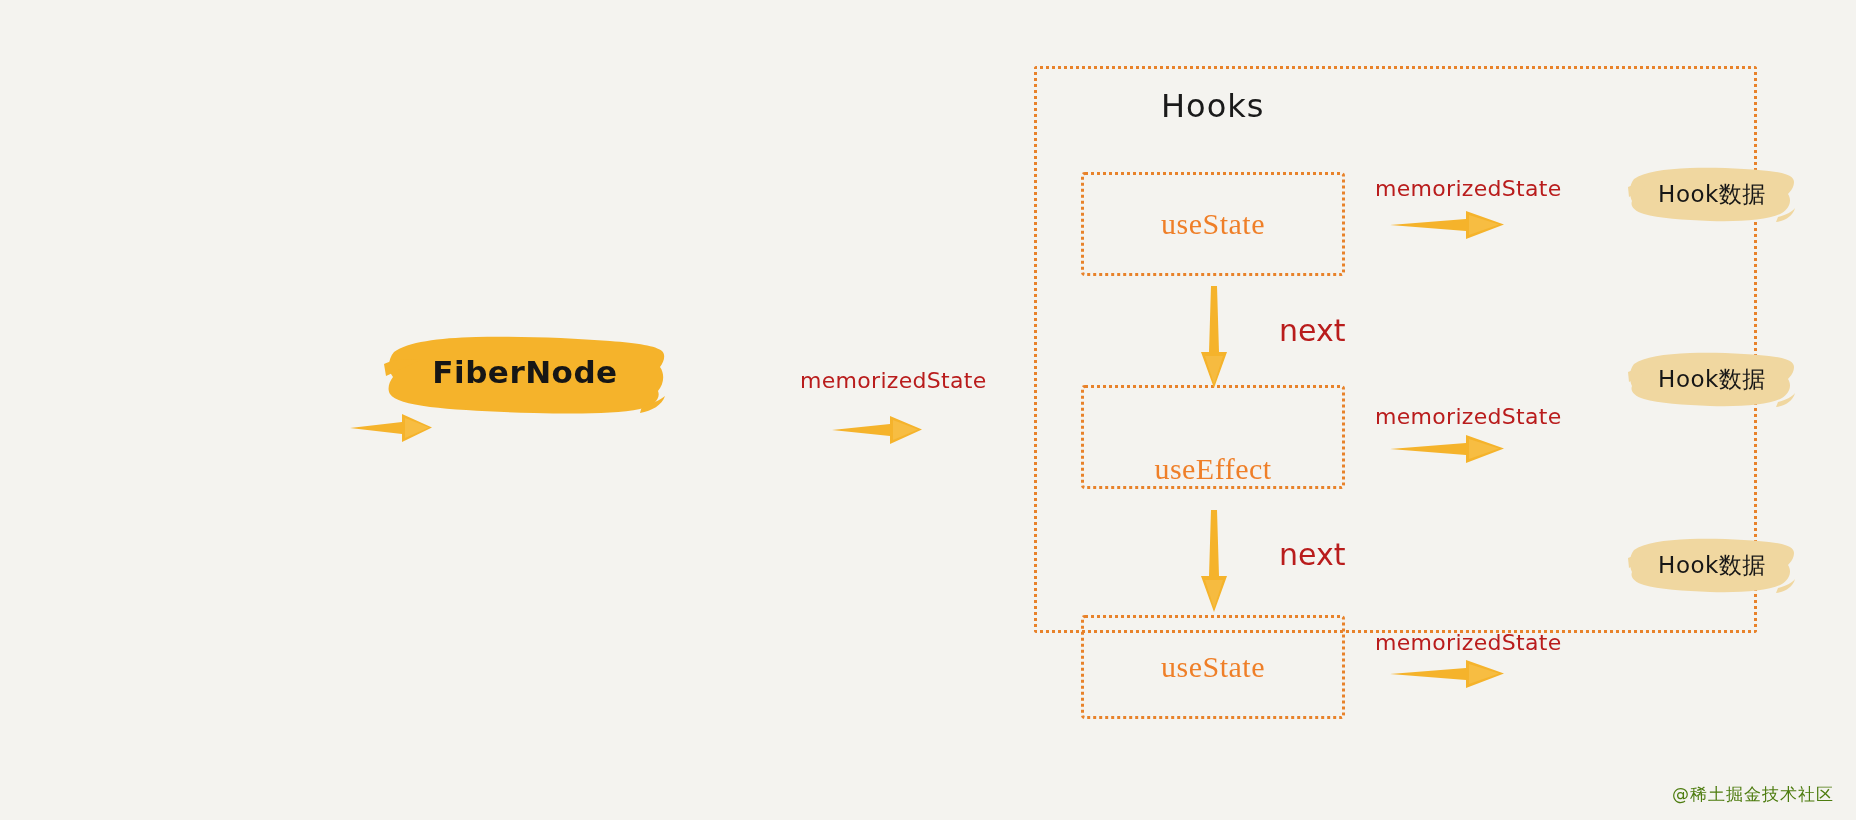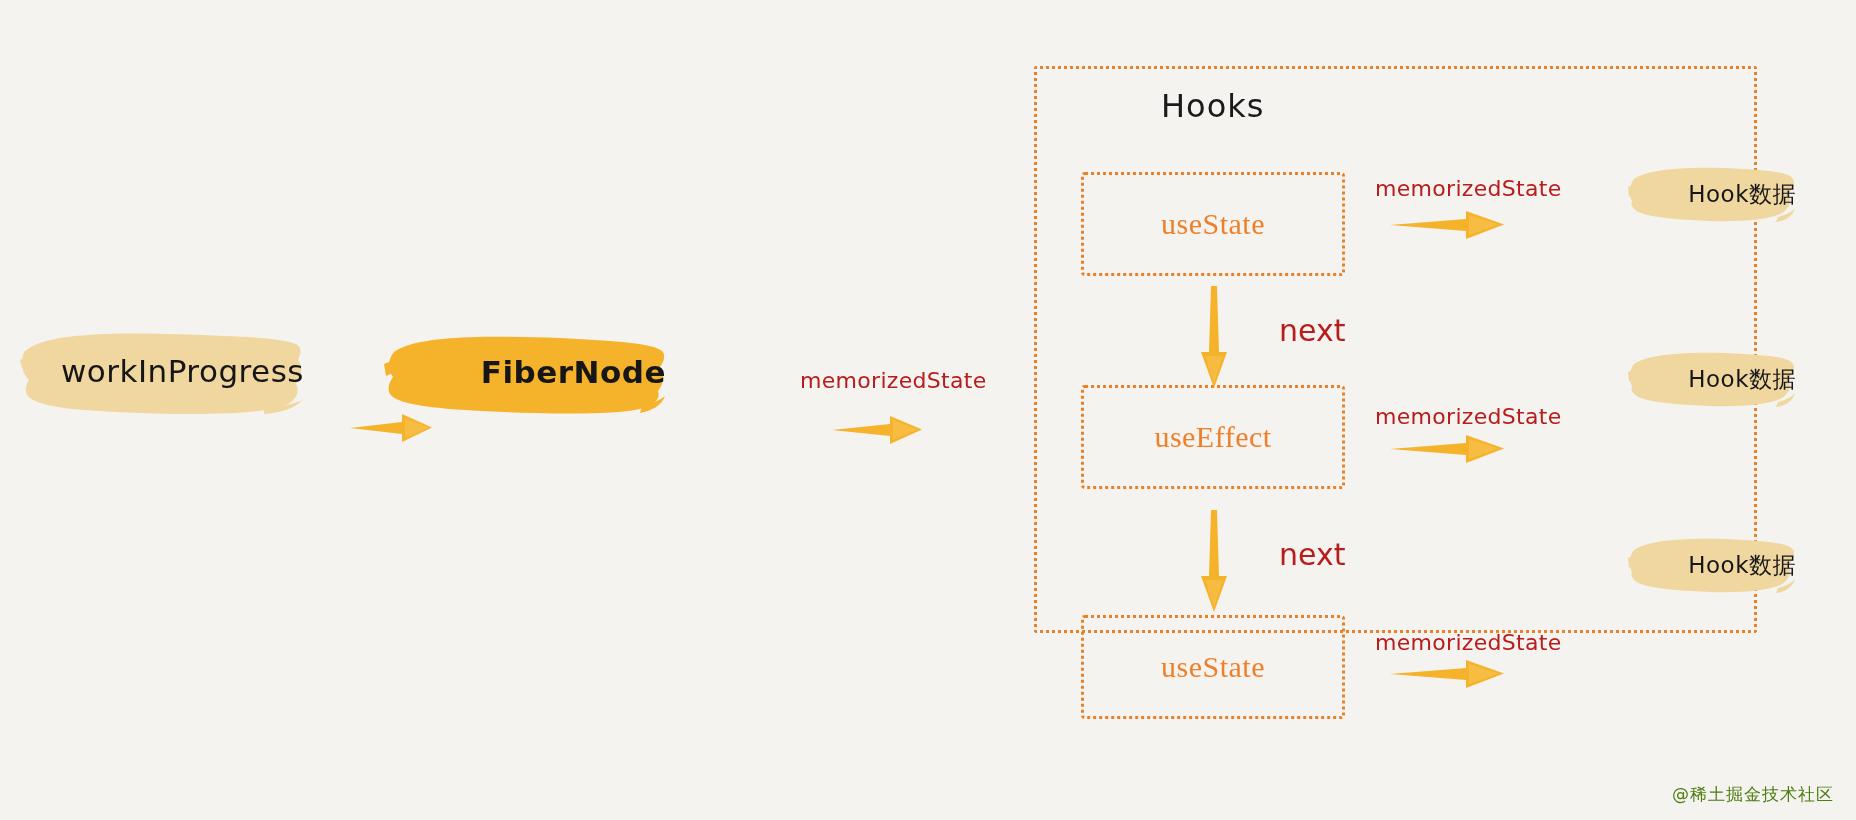--- a/index.html
+++ b/index.html
@@ -14,21 +14,21 @@
     background: #f4f3ef;
     overflow: hidden;
     font-family: "DejaVu Sans", sans-serif;
   }
 
   
   .brush {
     position: absolute;
     display: flex;
     align-items: center;
-    justify-content: flex-end;
+    justify-content: center;
     color: #161616;
     letter-spacing: 0.5px;
     white-space: nowrap;
   }
   .brush .brush-bg {
     position: absolute;
     left: 0; top: 0;
     width: 100%;
     height: 100%;
     z-index: 0;
@@ -84,21 +84,21 @@
     box-sizing: border-box;
     display: flex;
     align-items: center;
     justify-content: center;
     color: #ef7f28;
     font-size: 30px;
     letter-spacing: 0.5px;
     font-family: Liberation Serif, serif;
   }
   #hookbox-0 { left: 1081px; top: 172px; }
-  #hookbox-1 { left: 1081px; top: 385px; }
+  #hookbox-1 { left: 1081px; top: 385px; align-items: flex-end; }
   #hookbox-2 { left: 1081px; top: 615px; }
 
   
   .arrow-label {
     position: absolute;
     color: #b91c1c;
     font-size: 22px;
     white-space: nowrap;
     letter-spacing: 0.3px;
   }
@@ -134,31 +134,20 @@
     color: #4d7c0f;
     font-size: 17px;
     letter-spacing: 1px;
   }
 </style>
 </head>
 <body>
 
 <div id="canvas">
 
-  <div class="brush" id="node-wip">
-    <svg class="brush-bg" viewBox="0 0 286 98" preserveAspectRatio="none">
-      <path fill="#f0d7a0" d="M6,30 C18,19 42,15 70,13 C110,10 160,12 206,14
-        C238,15 266,17 278,22 C284,25 283,32 280,38 C285,45 284,55 278,62
-        C282,70 278,79 268,83 C250,90 215,92 176,92 C134,92 96,90 66,88
-        C40,86 20,82 12,76 C6,71 7,64 11,58 C4,52 2,41 6,30 Z"></path>
-      <path fill="#f0d7a0" d="M2,38 C10,34 26,32 40,33 C30,38 14,42 4,46 Z"></path>
-      <path fill="#f0d7a0" d="M246,86 C262,85 276,82 284,78 C278,86 262,91 246,92 Z"></path>
-    </svg>
-    <span class="brush-label">workInProgress</span>
-  </div>
 
   <div class="brush" id="node-fiber">
     <svg class="brush-bg" viewBox="0 0 282 84" preserveAspectRatio="none">
       <path fill="#f5b32b" d="M10,22 C24,12 54,8 92,7 C136,6 186,8 226,11
         C254,13 272,16 278,21 C282,25 280,32 276,37 C281,44 280,54 274,61
         C277,69 270,76 256,79 C232,84 192,84 150,83 C110,82 72,80 46,77
         C24,74 10,70 6,64 C3,59 5,52 9,47 C3,40 4,29 10,22 Z"></path>
       <path fill="#f5b32b" d="M0,34 C8,30 22,28 36,30 C24,36 10,42 2,46 Z"></path>
       <path fill="#f5b32b" d="M258,76 C268,74 276,70 281,66 C278,75 268,81 256,83 Z"></path>
     </svg>

